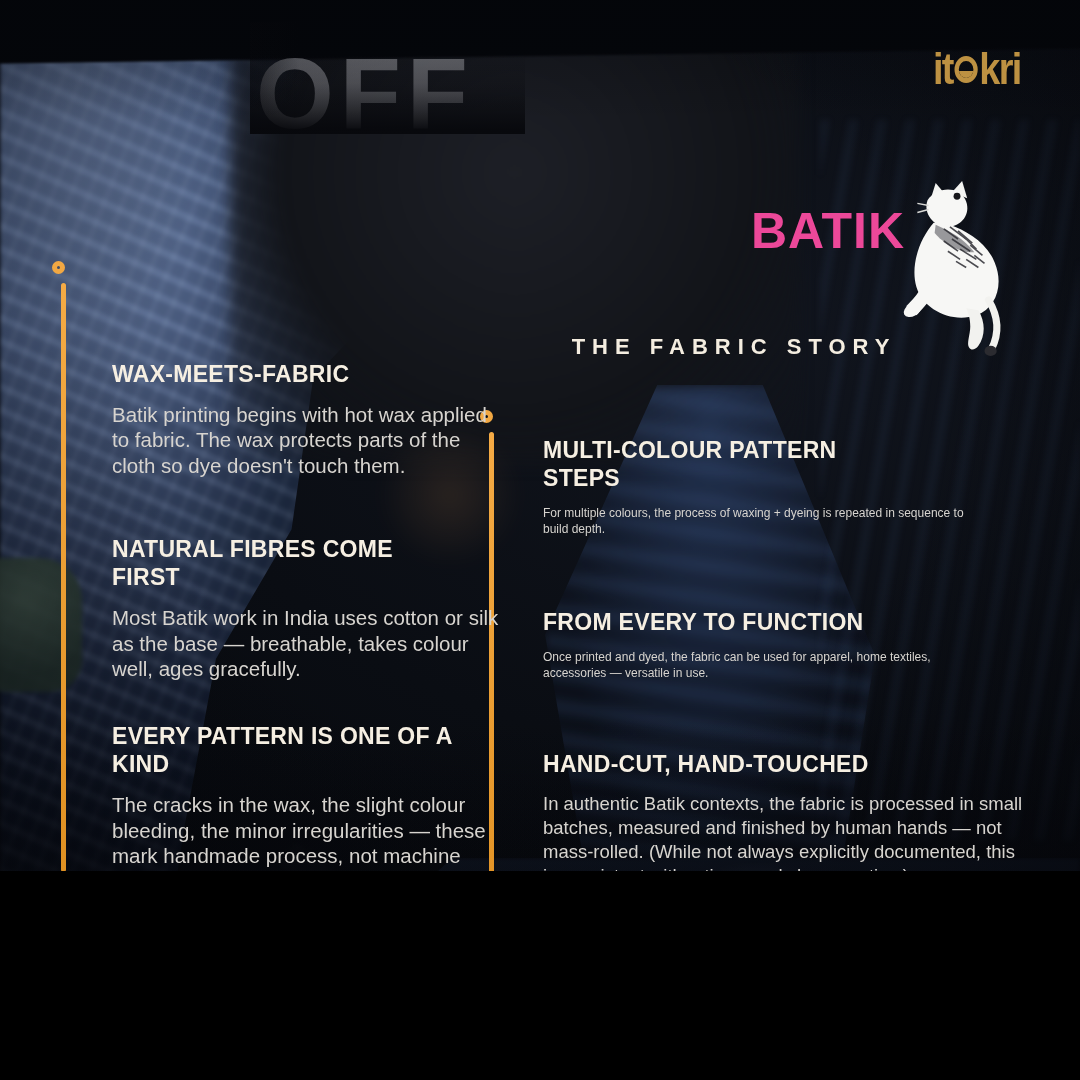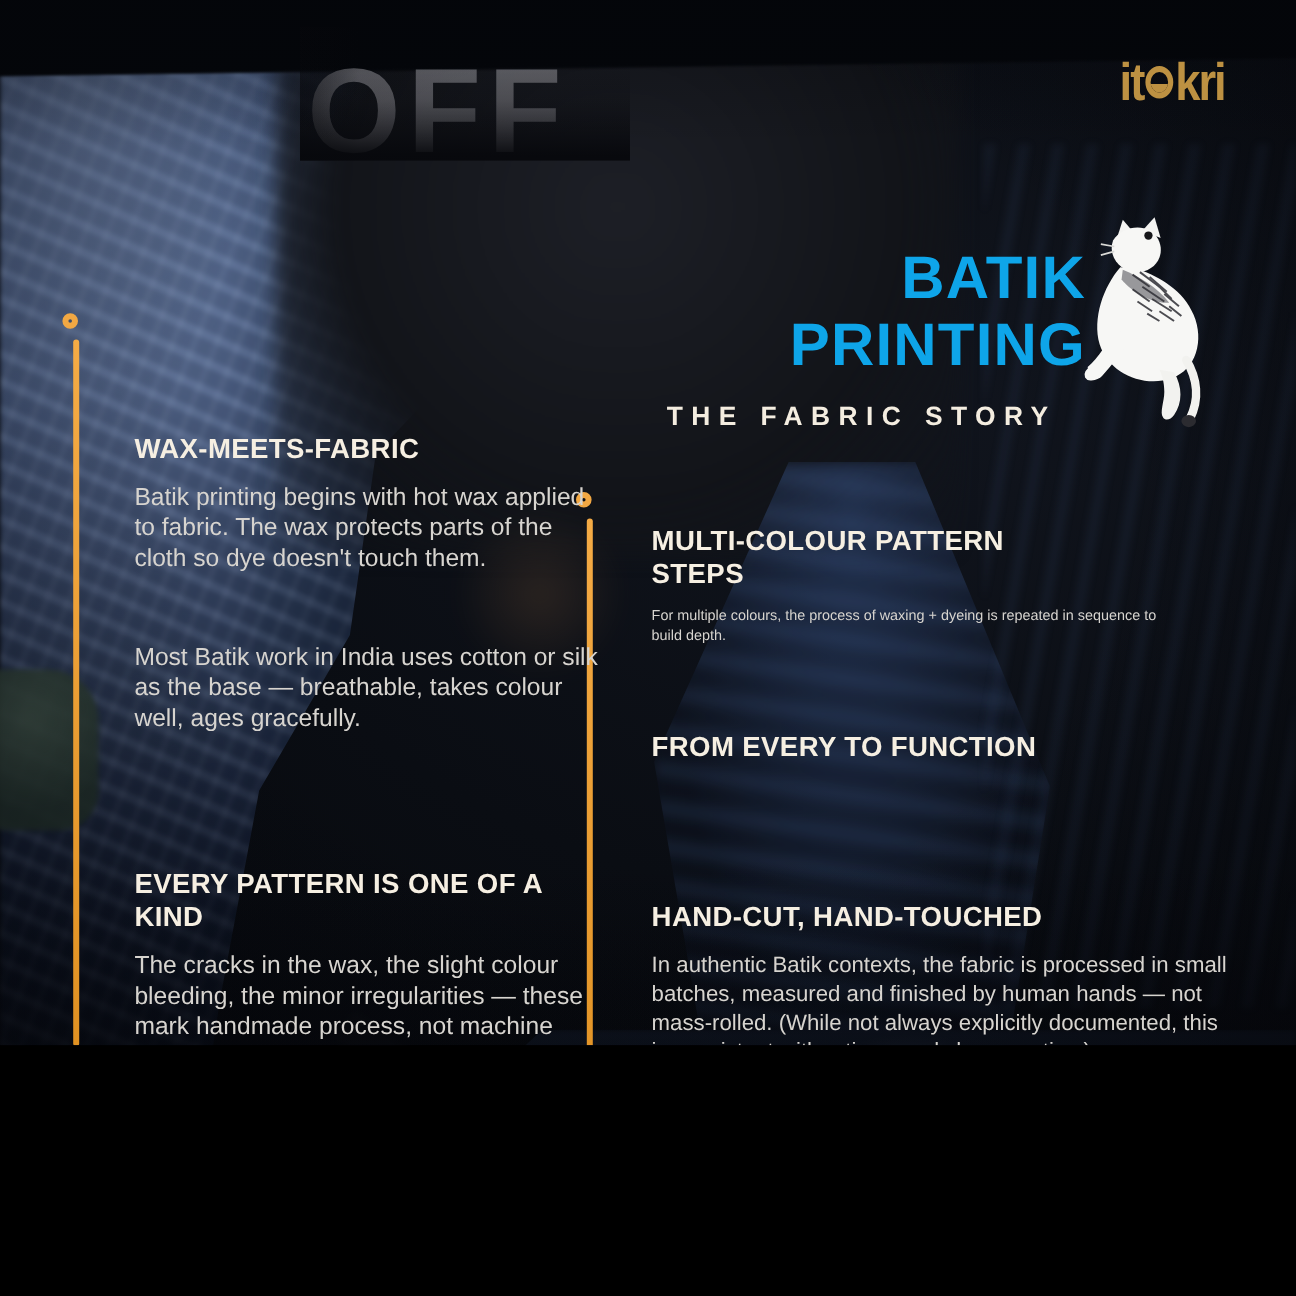--- a/index.html
+++ b/index.html
@@ -71,23 +71,23 @@
       radial-gradient(ellipse at 50% 45%, rgba(0,0,0,0) 52%, rgba(4,5,9,0.5) 100%),
       linear-gradient(180deg, rgba(4,5,9,0.30) 0%, rgba(4,5,9,0) 14%, rgba(4,5,9,0) 82%, rgba(4,5,9,0.4) 100%);}
   
   .fg{position:absolute;z-index:5;}
   .logo{left:933px;top:44px;color:#bd9142;font-weight:700;font-size:44px;
     letter-spacing:-2px;transform:scaleX(0.86);transform-origin:left top;white-space:nowrap;}
   .logo-o{display:inline-block;width:27px;height:27px;border:5px solid #bd9142;border-radius:50%;
     position:relative;vertical-align:1px;margin:0 2px;overflow:hidden;}
   .logo-o::after{content:'';position:absolute;left:-2px;right:-2px;bottom:-2px;height:52%;
     background:#bd9142;}
-  .title-block{right:175px;top:203px;text-align:right;color:#0ea5e9;font-weight:700;line-height:1.12;}
+  .title-block{right:175px;top:203px;text-align:right;color:#ec4899;font-weight:700;line-height:1.12;}
   .title-line{font-size:50px;letter-spacing:1px;}
-  .subtitle{left:536px;top:334px;width:364px;text-align:center;color:#f4ede0;
+  .subtitle{left:552px;top:334px;width:364px;text-align:center;color:#f4ede0;
     font-size:22px;font-weight:700;letter-spacing:7px;white-space:nowrap;}
   .cat{left:896px;top:180px;width:118px;height:178px;}
   
   .tl-line{position:absolute;width:5px;background:linear-gradient(180deg,#f5ab45,#e09122);
     border-radius:3px;z-index:4;}
   .tl-ring{position:absolute;width:13px;height:13px;border:5px solid #f2a843;border-radius:50%;
     background:rgba(10,10,14,0.15);z-index:4;}
   .line-left{left:61px;top:283px;height:589px;}
   .ring-left-top{left:52px;top:261px;}
   .ring-left-bottom{left:52px;top:872px;}
@@ -134,21 +134,20 @@
     <div class="bg-corner-foam"></div>
     <div class="bg-vignette"></div>
   </div>
 
   <div class="fg logo">
     <span>it</span><span class="logo-o"></span><span>kri</span>
   </div>
 
   <div class="fg title-block">
     <div class="title-line">BATIK</div>
-    <div class="title-line">PRINTING</div>
   </div>
   <div class="fg subtitle">THE FABRIC STORY</div>
 
   <svg class="fg cat" viewBox="0 0 110 175" xmlns="http://www.w3.org/2000/svg">
     <g>
       <path d="M30,22 L36,3 L47,16 Z" fill="#f4f4f2"></path>
       <path d="M52,12 L62,1 L67,18 Z" fill="#f4f4f2"></path>
       <path d="M28,20 C36,7 58,5 65,19 C71,31 64,44 50,46 C36,48 23,34 28,20 Z" fill="#f7f7f5"></path>
       <circle cx="57" cy="16" r="3.4" fill="#17171a"></circle>
       <path d="M29,25 l-11,-2 M29,29 l-11,3" stroke="#d9d9d6" stroke-width="1.4" fill="none"></path>
@@ -182,35 +181,37 @@
   <div class="tl-line line-mid"></div>
   <div class="tl-ring ring-mid-top"></div>
   <div class="tl-ring ring-mid-bottom"></div>
 
   <div class="col-left">
     <div class="section sec-l1">
       <h2>WAX-MEETS-FABRIC</h2>
       <p>Batik printing begins with hot wax applied to fabric. The wax protects parts of the cloth so dye doesn't touch them.</p>
     </div>
     <div class="section sec-l2">
+      <h2>NATURAL FIBRES COME FIRST</h2>
       <p>Most Batik work in India uses cotton or silk as the base — breathable, takes colour well, ages gracefully.</p>
     </div>
     <div class="section sec-l3">
       <h2>EVERY PATTERN IS ONE OF A KIND</h2>
       <p>The cracks in the wax, the slight colour bleeding, the minor irregularities — these mark handmade process, not machine output.</p>
     </div>
   </div>
 
   <div class="col-right">
     <div class="section sec-r1">
       <h2>MULTI-COLOUR PATTERN STEPS</h2>
       <p>For multiple colours, the process of waxing + dyeing is repeated in sequence to build depth.</p>
     </div>
     <div class="section sec-r2">
       <h2>FROM EVERY TO FUNCTION</h2>
+      <p>Once printed and dyed, the fabric can be used for apparel, home textiles, accessories — versatile in use.</p>
     </div>
     <div class="section sec-r3">
       <h2>HAND-CUT, HAND-TOUCHED</h2>
       <p>In authentic Batik contexts, the fabric is processed in small batches, measured and finished by human hands — not mass-rolled. (While not always explicitly documented, this is consistent with artisan workshop practice.)</p>
     </div>
   </div>
 
 </div>
 
 </body></html>

